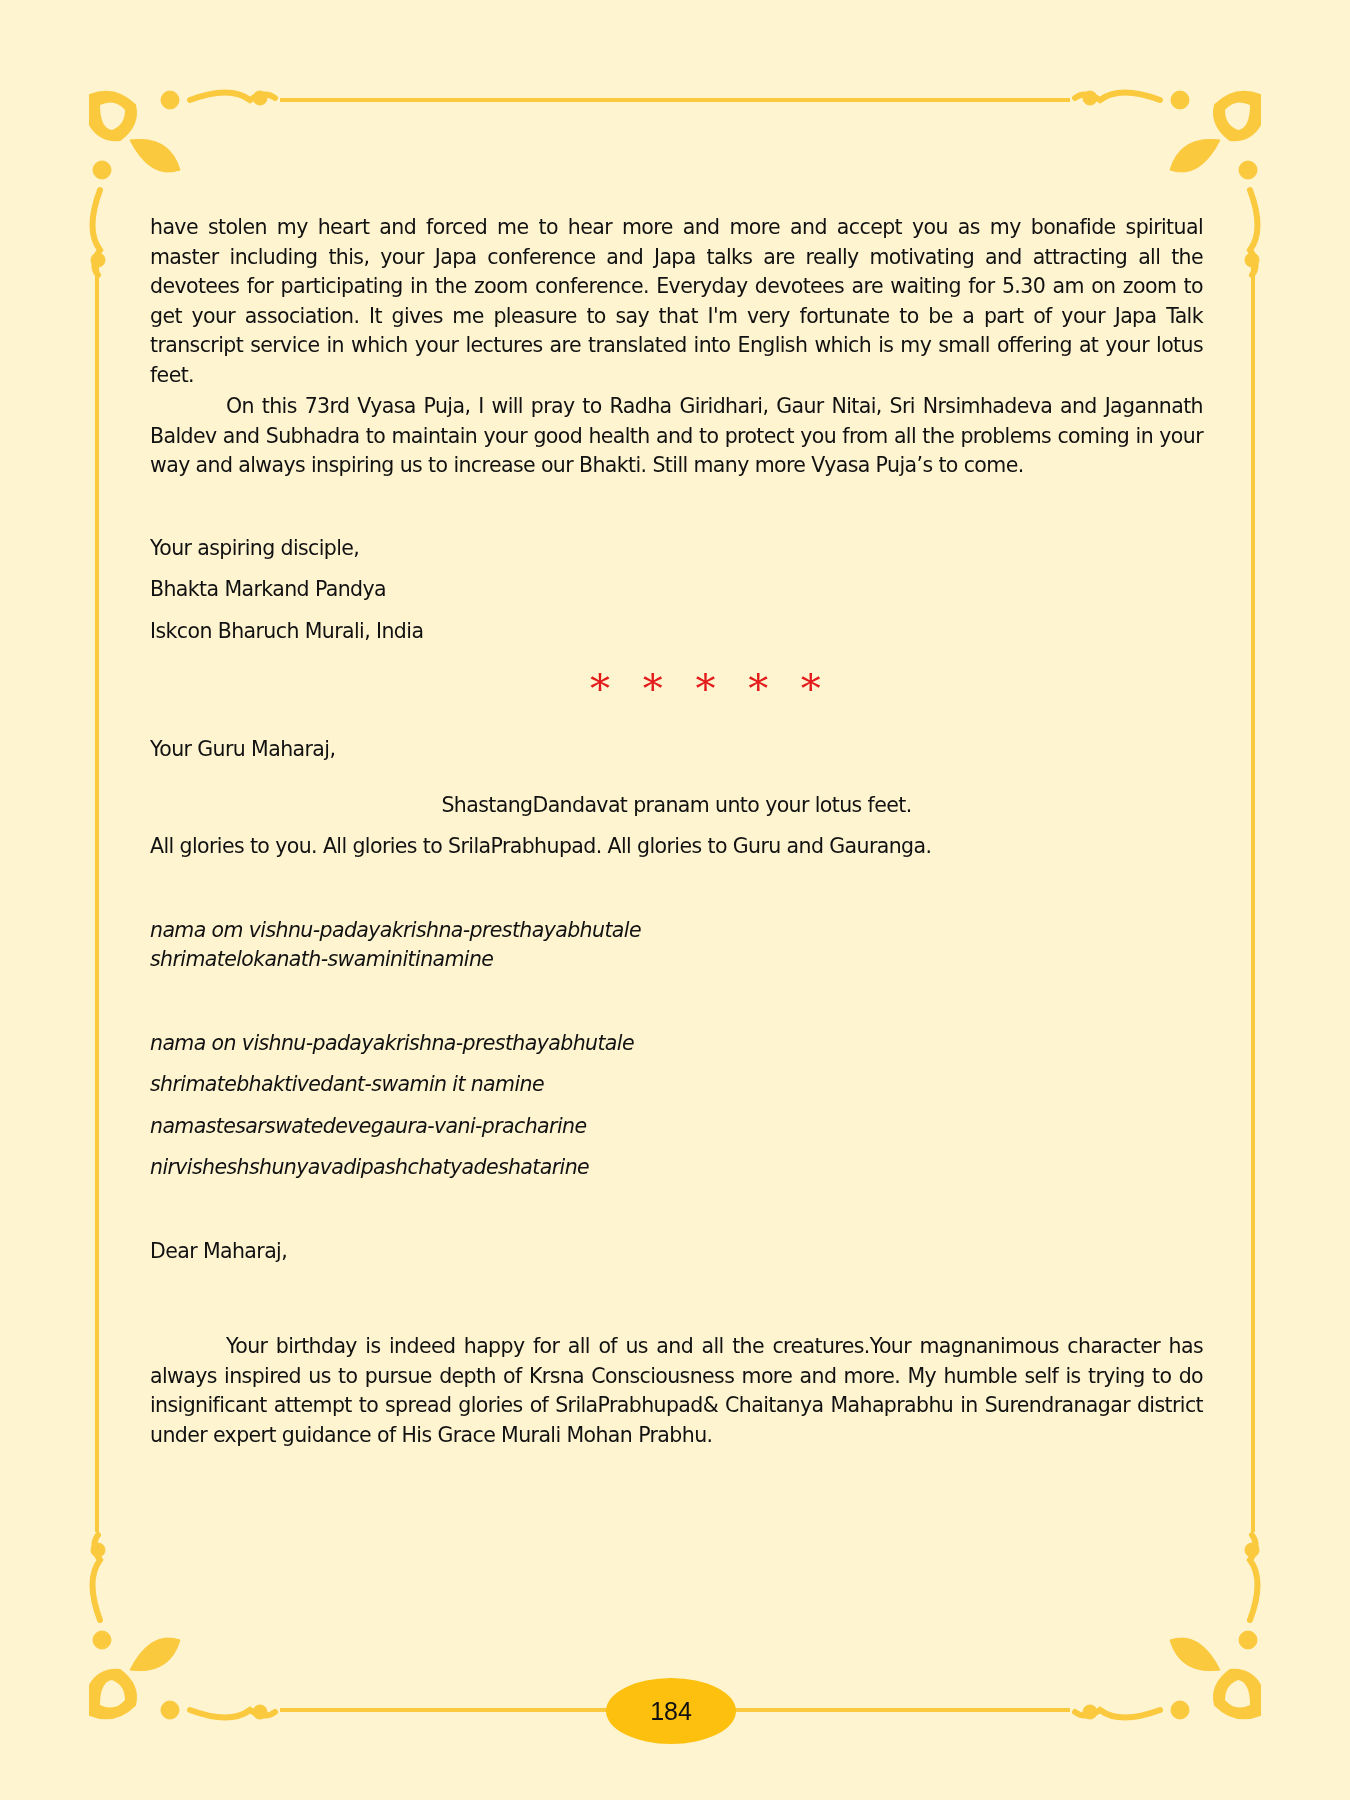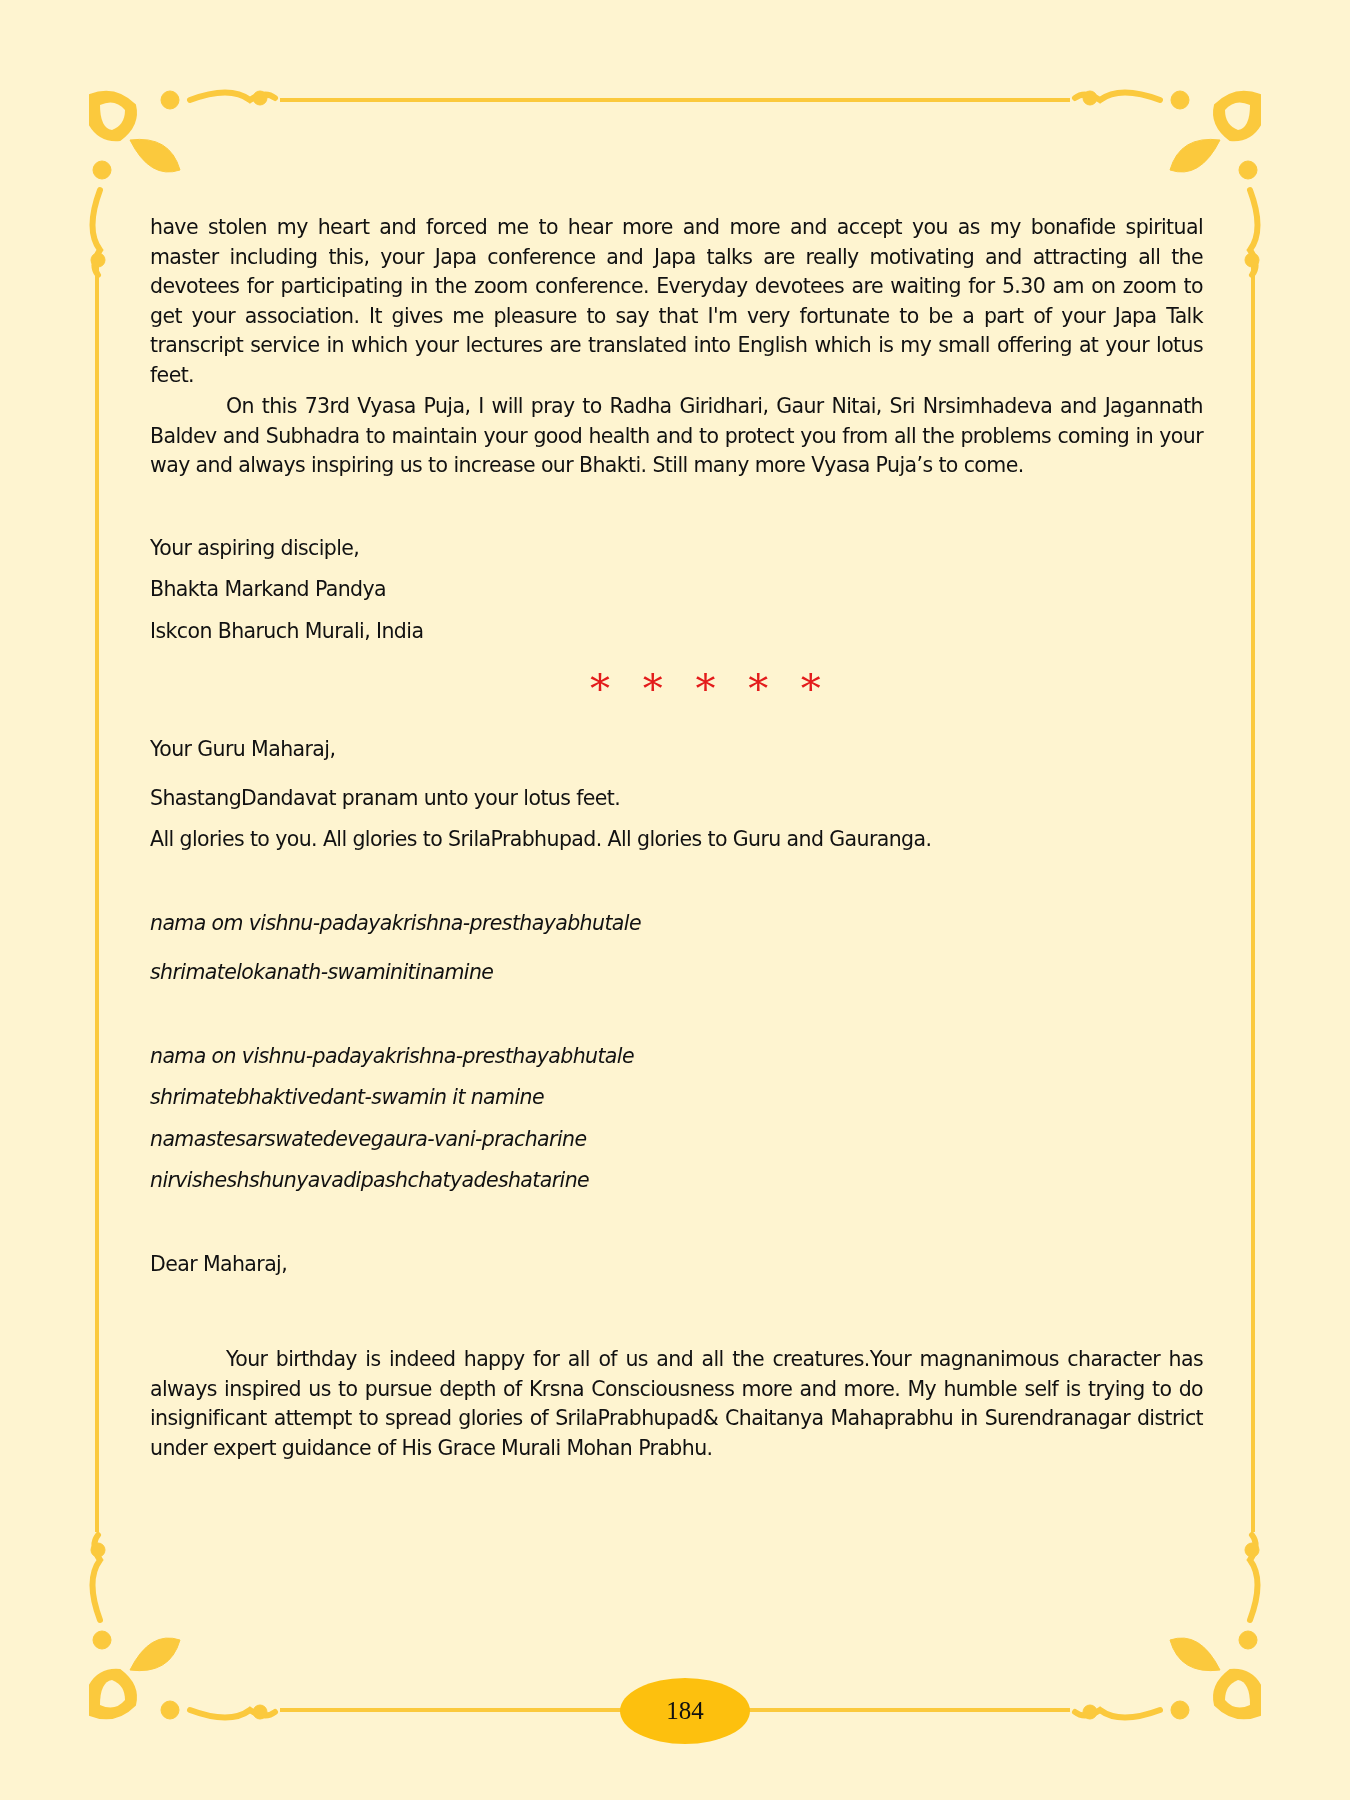--- a/index.html
+++ b/index.html
@@ -5,21 +5,21 @@
   html, body { margin: 0; padding: 0; }
   body { width: 1350px; height: 1800px; background: #fef4d0; position: relative; overflow: hidden; }
   .frame-line { position: absolute; background: #fbc93d; }
   .corner { position: absolute; width: 200px; height: 200px; }
   .content { position: absolute; left: 150px; top: 213px; width: 1053px; font-family: "DejaVu Sans", sans-serif; font-size: 20.5px; color: #111; letter-spacing: -0.6px; }
   .para { text-align: justify; line-height: 29.5px; margin: 0; }
   .indent { text-indent: 76px; }
   .line { line-height: 29.5px; margin: 0; }
   .italic { font-style: italic; }
   .stars { position: absolute; left: 590px; top: 665px; font-family: "DejaVu Serif", serif; font-size: 40px; color: #e31b1b; letter-spacing: 10px; }
-  .page-num { position: absolute; left: 620px; top: 1678px; width: 130px; height: 66px; border-radius: 50%; background: #fdc00e; display: flex; align-items: center; justify-content: center; font-family: Liberation Serif, serif; font-size: 25px; color: #111; }
+  .page-num { position: absolute; left: 606px; top: 1678px; width: 130px; height: 66px; border-radius: 50%; background: #fdc00e; display: flex; align-items: center; justify-content: center; font-family: Liberation Sans, sans-serif; font-size: 25px; color: #111; }
 </style>
 </head>
 <body>
 
 <div class="frame-line" style="left:280px;top:98px;width:790px;height:4px;"></div>
 <div class="frame-line" style="left:280px;top:1708px;width:790px;height:4px;"></div>
 <div class="frame-line" style="left:95px;top:262px;width:4px;height:1270px;"></div>
 <div class="frame-line" style="left:1251px;top:262px;width:4px;height:1270px;"></div>
 
 <svg class="corner" style="left:80px;top:80px;" viewBox="0 0 200 200">
@@ -80,26 +80,26 @@
   <p class="para indent" style="margin-top:2px;">On this 73rd Vyasa Puja, I will pray to Radha Giridhari, Gaur Nitai, Sri Nrsimhadeva and Jagannath Baldev and Subhadra to maintain your good health and to protect you from all the problems coming in your way and always inspiring us to increase our Bhakti. Still many more Vyasa Puja’s to come.</p>
 
   <div style="margin-top:53px;">
     <p class="line">Your aspiring disciple,</p>
     <p class="line" style="margin-top:12px;">Bhakta Markand Pandya</p>
     <p class="line" style="margin-top:12px;">Iskcon Bharuch Murali, India</p>
   </div>
 
   <div style="margin-top:89px;">
     <p class="line">Your Guru Maharaj,</p>
-    <p class="line" style="margin-top:19px;">ShastangDandavat pranam unto your lotus feet.</p>
+    <p class="line" style="margin-top:26px;text-align:center;">ShastangDandavat pranam unto your lotus feet.</p>
     <p class="line" style="margin-top:12px;">All glories to you. All glories to SrilaPrabhupad. All glories to Guru and Gauranga.</p>
 
     <div style="margin-top:54px;">
       <p class="line italic">nama om vishnu-padayakrishna-presthayabhutale</p>
-      <p class="line italic" style="margin-top:20px;">shrimatelokanath-swaminitinamine</p>
+      <p class="line italic" style="margin-top:0;">shrimatelokanath-swaminitinamine</p>
     </div>
 
     <div style="margin-top:54px;">
       <p class="line italic">nama on vishnu-padayakrishna-presthayabhutale</p>
       <p class="line italic" style="margin-top:12px;">shrimatebhaktivedant-swamin it namine</p>
       <p class="line italic" style="margin-top:12px;">namastesarswatedevegaura-vani-pracharine</p>
       <p class="line italic" style="margin-top:12px;">nirvisheshshunyavadipashchatyadeshatarine</p>
     </div>
 
     <p class="line" style="margin-top:54px;">Dear Maharaj,</p>

